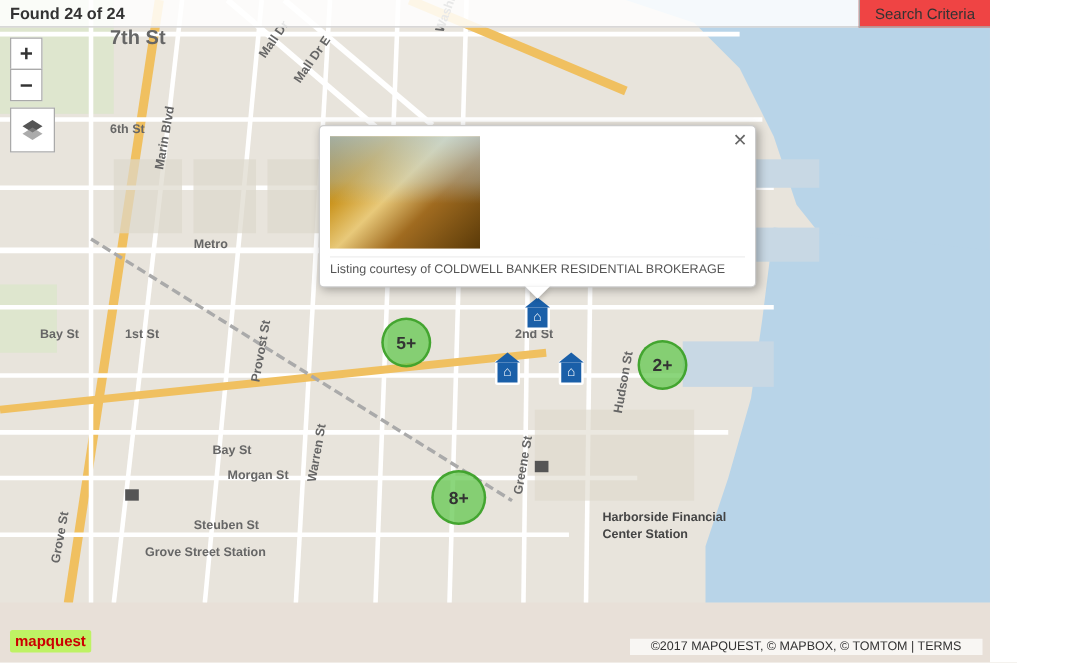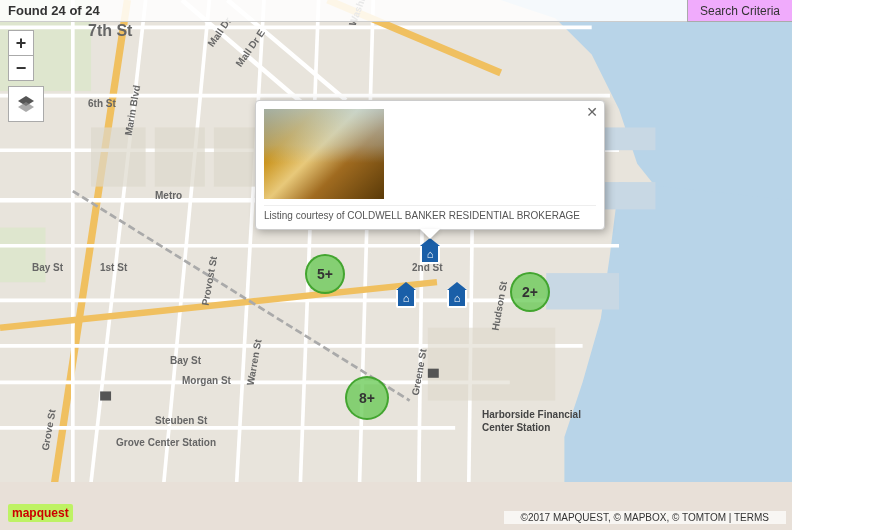--- a/index.html
+++ b/index.html
@@ -28,21 +28,21 @@
     .found-text {
       font-size: 13px;
       font-weight: bold;
       color: #333;
     }
     .search-criteria-btn {
       position: absolute;
       right: 0; top: 0;
       height: 22px;
       padding: 0 12px;
-      background: #f0abfc;
+      background: #ef4444;
       border: 1px solid #aaa;
       font-size: 12px;
       cursor: pointer;
       color: #333;
       border-top: none;
       border-right: none;
     }
 
     
     .map-controls {
@@ -295,21 +295,21 @@
   </div>
 
   <div style="position:absolute;top:22px;left:88px;font-size:16px;color:#666;z-index:10;font-weight:bold;">7th St</div>
   <div style="position:absolute;top:98px;left:88px;font-size:10px;color:#666;z-index:10;font-weight:bold;">6th St</div>
   <div style="position:absolute;top:262px;left:100px;font-size:10px;color:#666;z-index:10;font-weight:bold;">1st St</div>
   <div style="position:absolute;top:262px;left:32px;font-size:10px;color:#666;z-index:10;font-weight:bold;">Bay St</div>
   <div style="position:absolute;top:355px;left:170px;font-size:10px;color:#666;z-index:10;font-weight:bold;">Bay St</div>
   <div style="position:absolute;top:190px;left:155px;font-size:10px;color:#666;z-index:10;font-weight:bold;">Metro</div>
   <div style="position:absolute;top:375px;left:182px;font-size:10px;color:#666;z-index:10;font-weight:bold;">Morgan St</div>
   <div style="position:absolute;top:415px;left:155px;font-size:10px;color:#666;z-index:10;font-weight:bold;">Steuben St</div>
-  <div style="position:absolute;top:437px;left:116px;font-size:10px;color:#666;z-index:10;font-weight:bold;">Grove Center Station</div>
+  <div style="position:absolute;top:437px;left:116px;font-size:10px;color:#666;z-index:10;font-weight:bold;">Grove Street Station</div>
 
   <div style="position:absolute;top:130px;left:128px;font-size:10px;color:#666;z-index:10;font-weight:bold;transform:rotate(-80deg);transform-origin:left center;">Marin Blvd</div>
   <div style="position:absolute;top:300px;left:205px;font-size:10px;color:#666;z-index:10;font-weight:bold;transform:rotate(-80deg);transform-origin:left center;">Provost St</div>
   <div style="position:absolute;top:380px;left:250px;font-size:10px;color:#666;z-index:10;font-weight:bold;transform:rotate(-80deg);transform-origin:left center;">Warren St</div>
   <div style="position:absolute;top:445px;left:45px;font-size:10px;color:#666;z-index:10;font-weight:bold;transform:rotate(-80deg);transform-origin:left center;">Grove St</div>
   <div style="position:absolute;top:60px;left:238px;font-size:10px;color:#666;z-index:10;font-weight:bold;transform:rotate(-55deg);transform-origin:left center;">Mall Dr E</div>
   <div style="position:absolute;top:40px;left:210px;font-size:10px;color:#666;z-index:10;font-weight:bold;transform:rotate(-55deg);transform-origin:left center;">Mall Dr</div>
   <div style="position:absolute;top:20px;left:352px;font-size:10px;color:#666;z-index:10;font-weight:bold;transform:rotate(-70deg);transform-origin:left center;">Washington Blv</div>
   <div style="position:absolute;top:325px;left:495px;font-size:10px;color:#666;z-index:10;font-weight:bold;transform:rotate(-80deg);transform-origin:left center;">Hudson St</div>
   <div style="position:absolute;top:390px;left:415px;font-size:10px;color:#666;z-index:10;font-weight:bold;transform:rotate(-80deg);transform-origin:left center;">Greene St</div>

